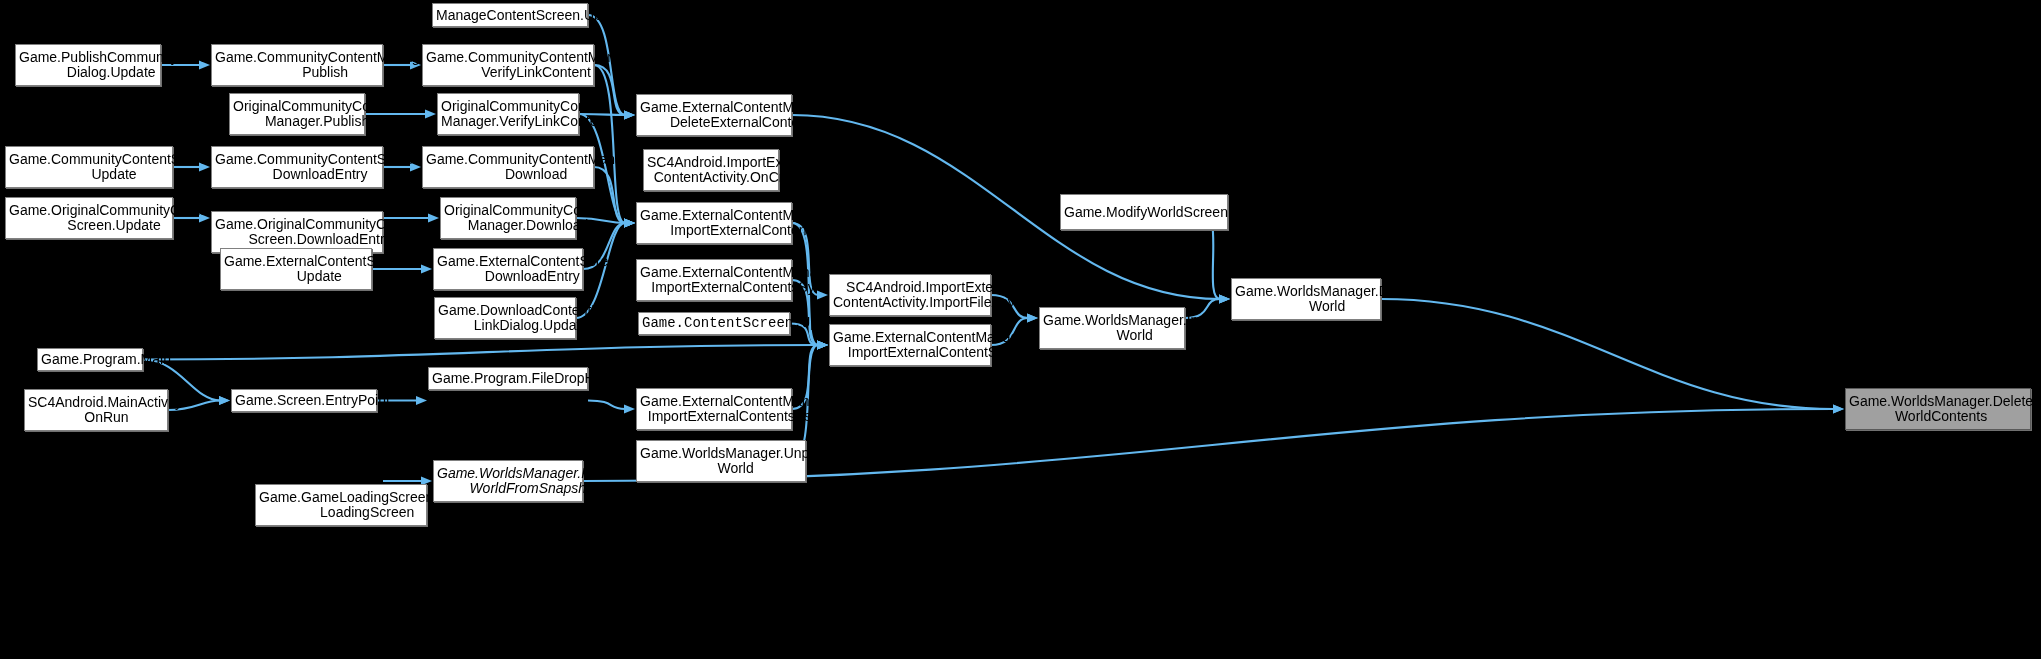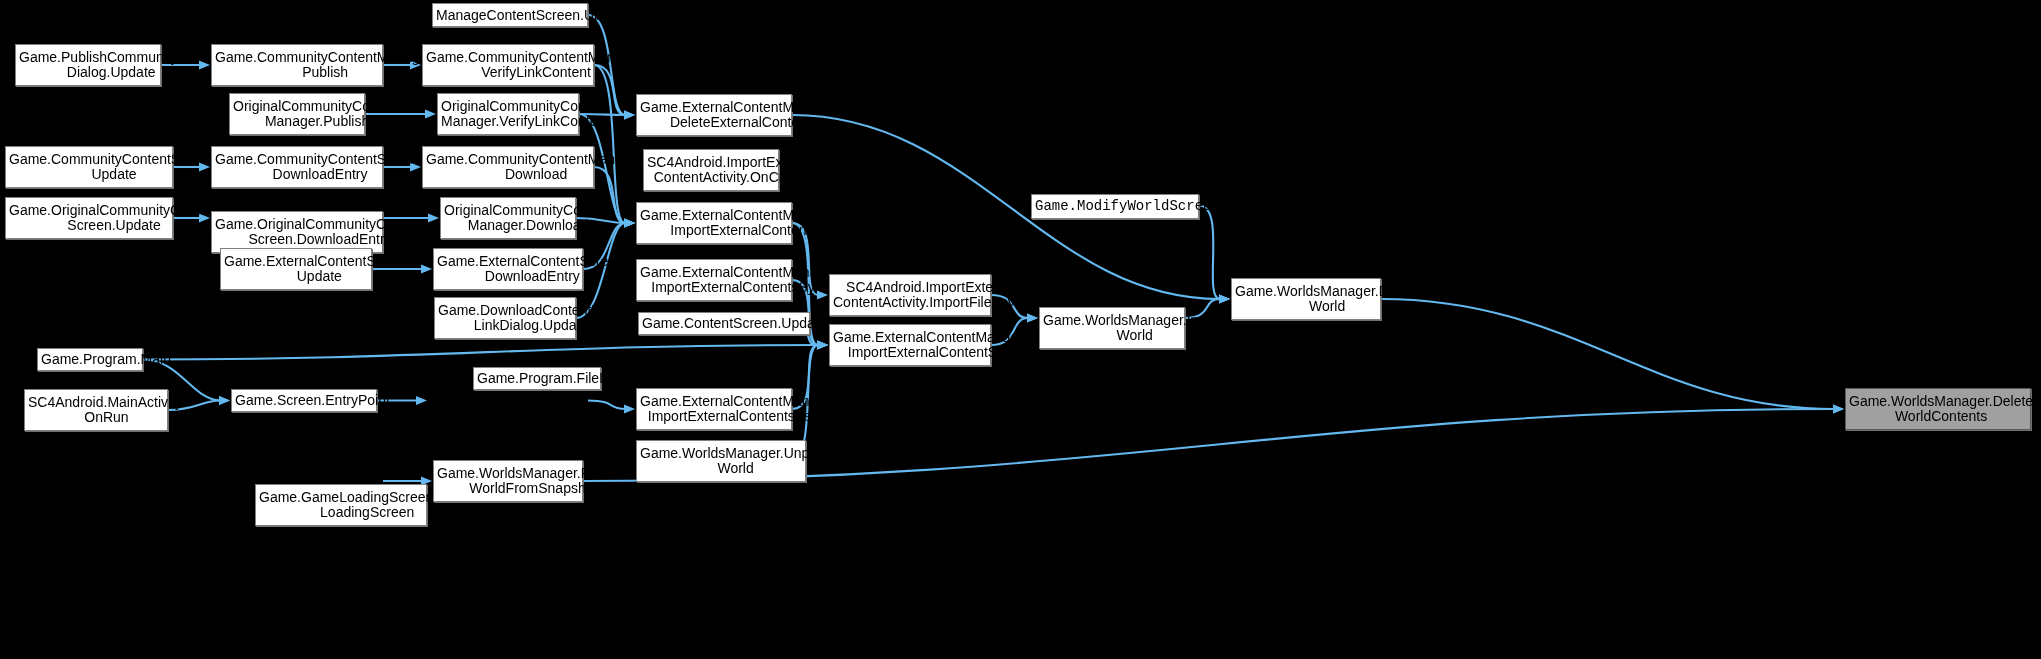--- a/index.html
+++ b/index.html
@@ -142,21 +142,21 @@
 Screen.Update</span>
       </div>
       <div class="node" style="left: 211px; top: 211px; width: 172px; height: 42px;">
         <span>Game.OriginalCommunityContent
 Screen.DownloadEntry</span>
       </div>
       <div class="node" style="left: 440px; top: 197px; width: 136px; height: 42px;">
         <span>OriginalCommunityContent
 Manager.Download</span>
       </div>
-      <div class="node" style="left: 1031px; top: 194px; width: 168px; height: 25px; font-family: Liberation Mono, monospace;">
+      <div class="node" style="left: 1060px; top: 194px; width: 168px; height: 36px;">
         <span>Game.ModifyWorldScreen.Update</span>
       </div>
       <div class="node" style="left: 636px; top: 202px; width: 156px; height: 42px;">
         <span>Game.ExternalContentManager.
 ImportExternalContent</span>
       </div>
       <div class="node" style="left: 433px; top: 248px; width: 150px; height: 42px;">
         <span>Game.ExternalContentScreen.
 DownloadEntry</span>
       </div>
@@ -177,54 +177,54 @@
 ContentActivity.ImportFileAsync</span>
       </div>
       <div class="node" style="left: 434px; top: 297px; width: 142px; height: 42px;">
         <span>Game.DownloadContentFrom
 LinkDialog.Update</span>
       </div>
       <div class="node" style="left: 1039px; top: 297px; width: 146px; height: 42px; margin-top: 10px;">
         <span>Game.WorldsManager.Import
 World</span>
       </div>
-      <div class="node" style="left: 638px; top: 312px; width: 172px; height: 23px;">
+      <div class="node" style="left: 638px; top: 312px; width: 152px; height: 23px; font-family: Liberation Mono, monospace;">
         <span>Game.ContentScreen.Update</span>
       </div>
       <div class="node" style="left: 829px; top: 324px; width: 162px; height: 42px;">
         <span>Game.ExternalContentManager.
 ImportExternalContentSync</span>
       </div>
       <div class="node" style="left: 37px; top: 348px; width: 106px; height: 23px;">
         <span>Game.Program.Main</span>
       </div>
       <div class="node" style="left: 24px; top: 389px; width: 144px; height: 42px;">
         <span>SC4Android.MainActivity.
 OnRun</span>
       </div>
       <div class="node" style="left: 231px; top: 389px; width: 146px; height: 23px;">
         <span>Game.Screen.EntryPoint</span>
       </div>
-      <div class="node" style="left: 428px; top: 367px; width: 128px; height: 23px; margin-left: 45px;">
+      <div class="node" style="left: 428px; top: 367px; width: 160px; height: 23px;">
         <span>Game.Program.FileDropHandler</span>
       </div>
       <div class="node" style="left: 636px; top: 388px; width: 156px; height: 42px;">
         <span>Game.ExternalContentManager.
 ImportExternalContentsAsync</span>
       </div>
       <div class="node hl" style="left: 1845px; top: 388px; width: 186px; height: 42px;">
         <span>Game.WorldsManager.Delete
 WorldContents</span>
       </div>
       <div class="node" style="left: 636px; top: 440px; width: 170px; height: 42px;">
         <span>Game.WorldsManager.Unpack
 World</span>
       </div>
       <div class="node" style="left: 211px; top: 484px; width: 172px; height: 42px; margin-left: 44px;">
         <span>Game.GameLoadingScreen.Game
 LoadingScreen</span>
       </div>
-      <div class="node" style="left: 433px; top: 460px; width: 150px; height: 42px;">
+      <div class="node" style="left: 433px; top: 460px; width: 150px; height: 42px; font-style: italic;">
         <span>Game.WorldsManager.Restore
 WorldFromSnapshot</span>
       </div>
     </div>
 </div>
 
 </body></html>

